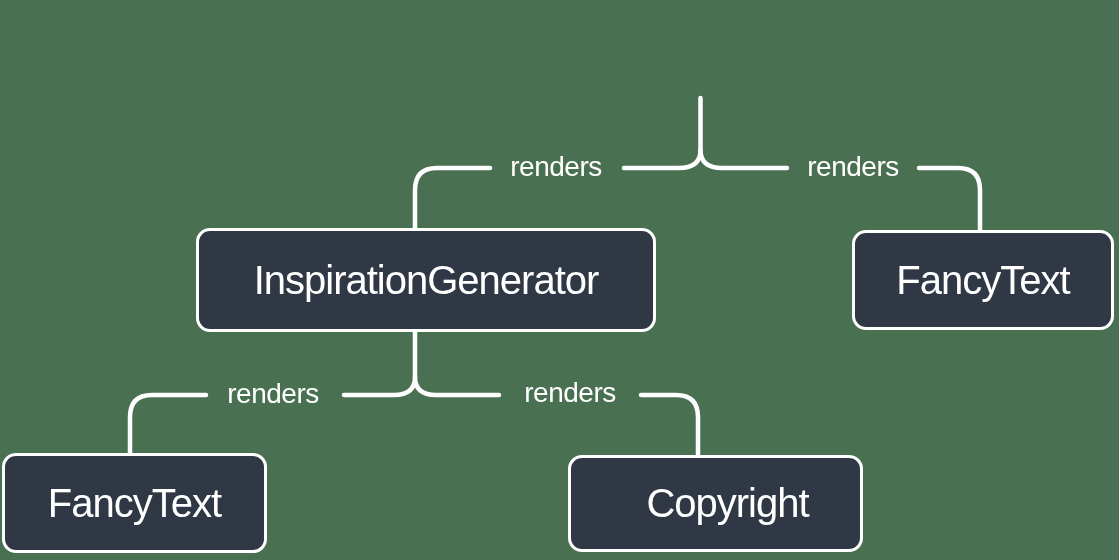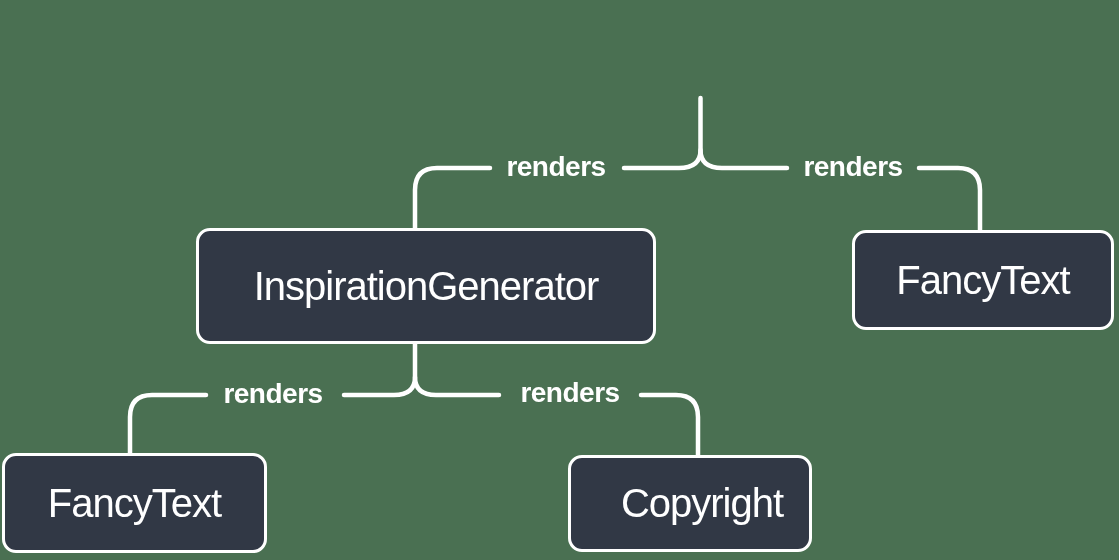--- a/index.html
+++ b/index.html
@@ -40,30 +40,30 @@
     color: var(--text);
     display: flex;
     align-items: center;
     justify-content: center;
     font-size: 40px;
     font-weight: 400;
     letter-spacing: -1px;
     white-space: nowrap;
   }
   .node-app               { left: 620px; top: 3px;   width: 161px; height: 96px;  }
-  .node-inspiration       { left: 196px; top: 228px; width: 460px; height: 116px; }
+  .node-inspiration       { left: 196px; top: 228px; width: 460px; height: 104px; }
   .node-fancytext-top     { left: 852px; top: 230px; width: 262px; height: 100px; }
   .node-fancytext-bottom  { left: 2px;   top: 453px; width: 265px; height: 100px; }
-  .node-copyright         { left: 568px; top: 455px; width: 244px; height: 97px; padding-left: 24px;  }
+  .node-copyright         { left: 568px; top: 455px; width: 295px; height: 97px; padding-left: 24px;  }
   .edge-label {
     position: absolute;
     transform: translate(-50%, -50%);
     color: var(--text);
     font-size: 28px;
-    font-weight: 700;
+    font-weight: 400;
     letter-spacing: -0.5px;
     white-space: nowrap;
   }
   .edge-label-1 { left: 556px; top: 167px; }
   .edge-label-2 { left: 853px; top: 167px; }
   .edge-label-3 { left: 273px; top: 394px; }
   .edge-label-4 { left: 570px; top: 393px; }
 </style>
 </head>
 <body>

